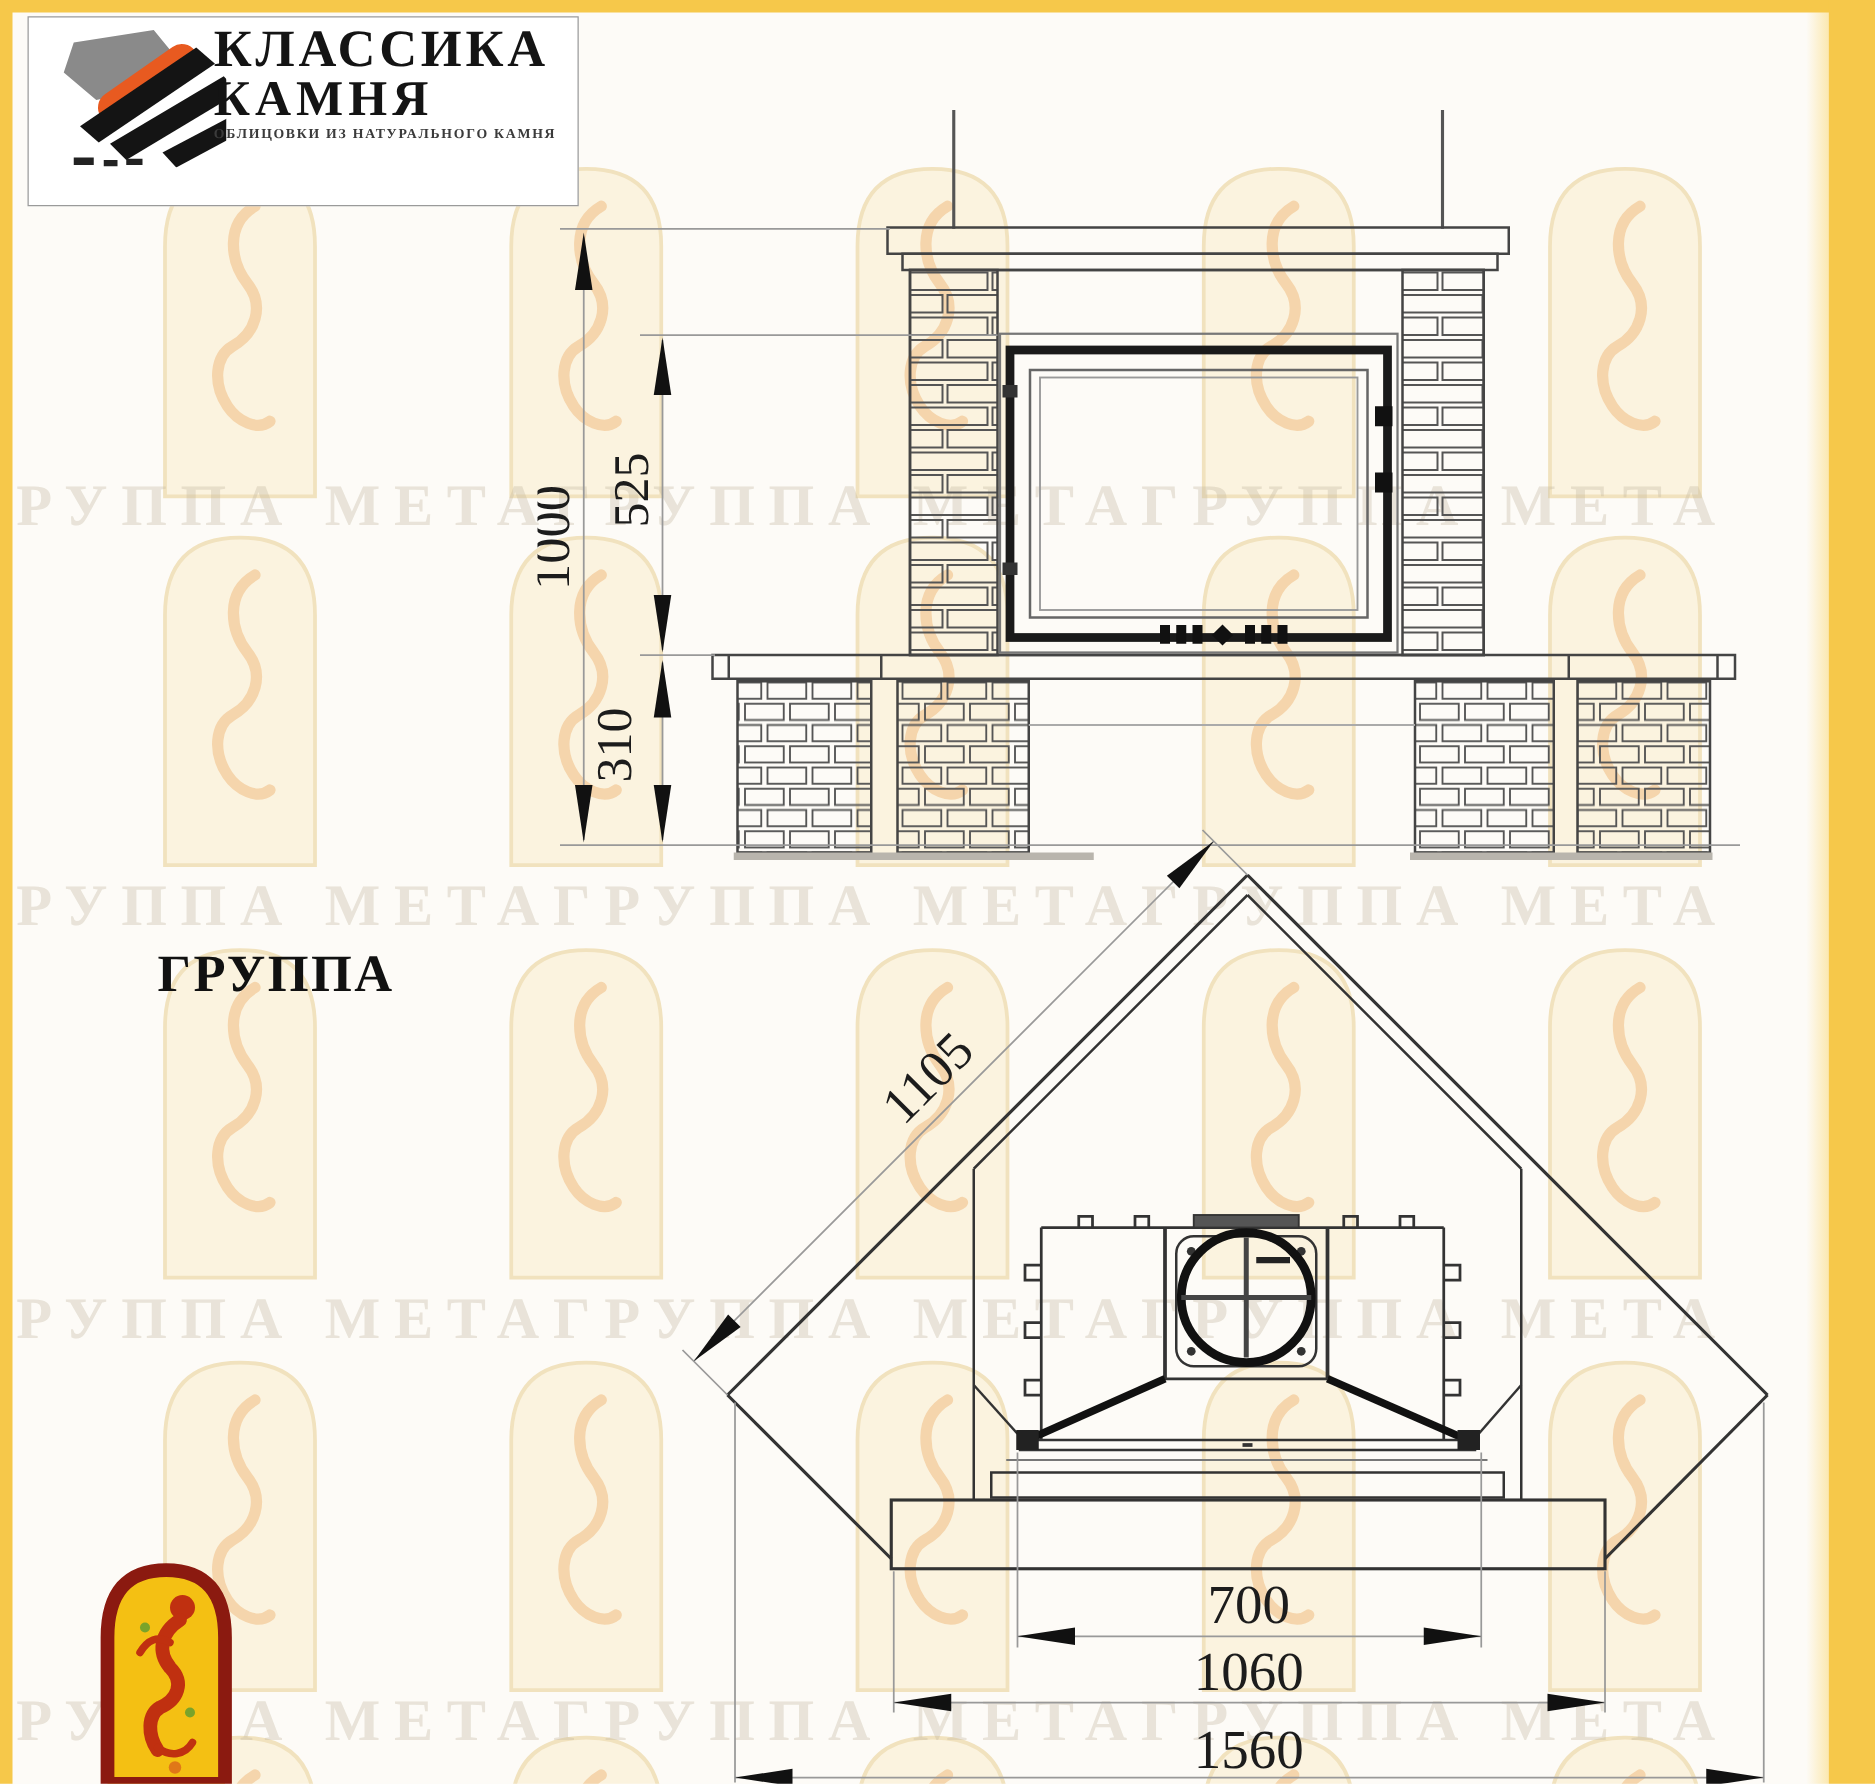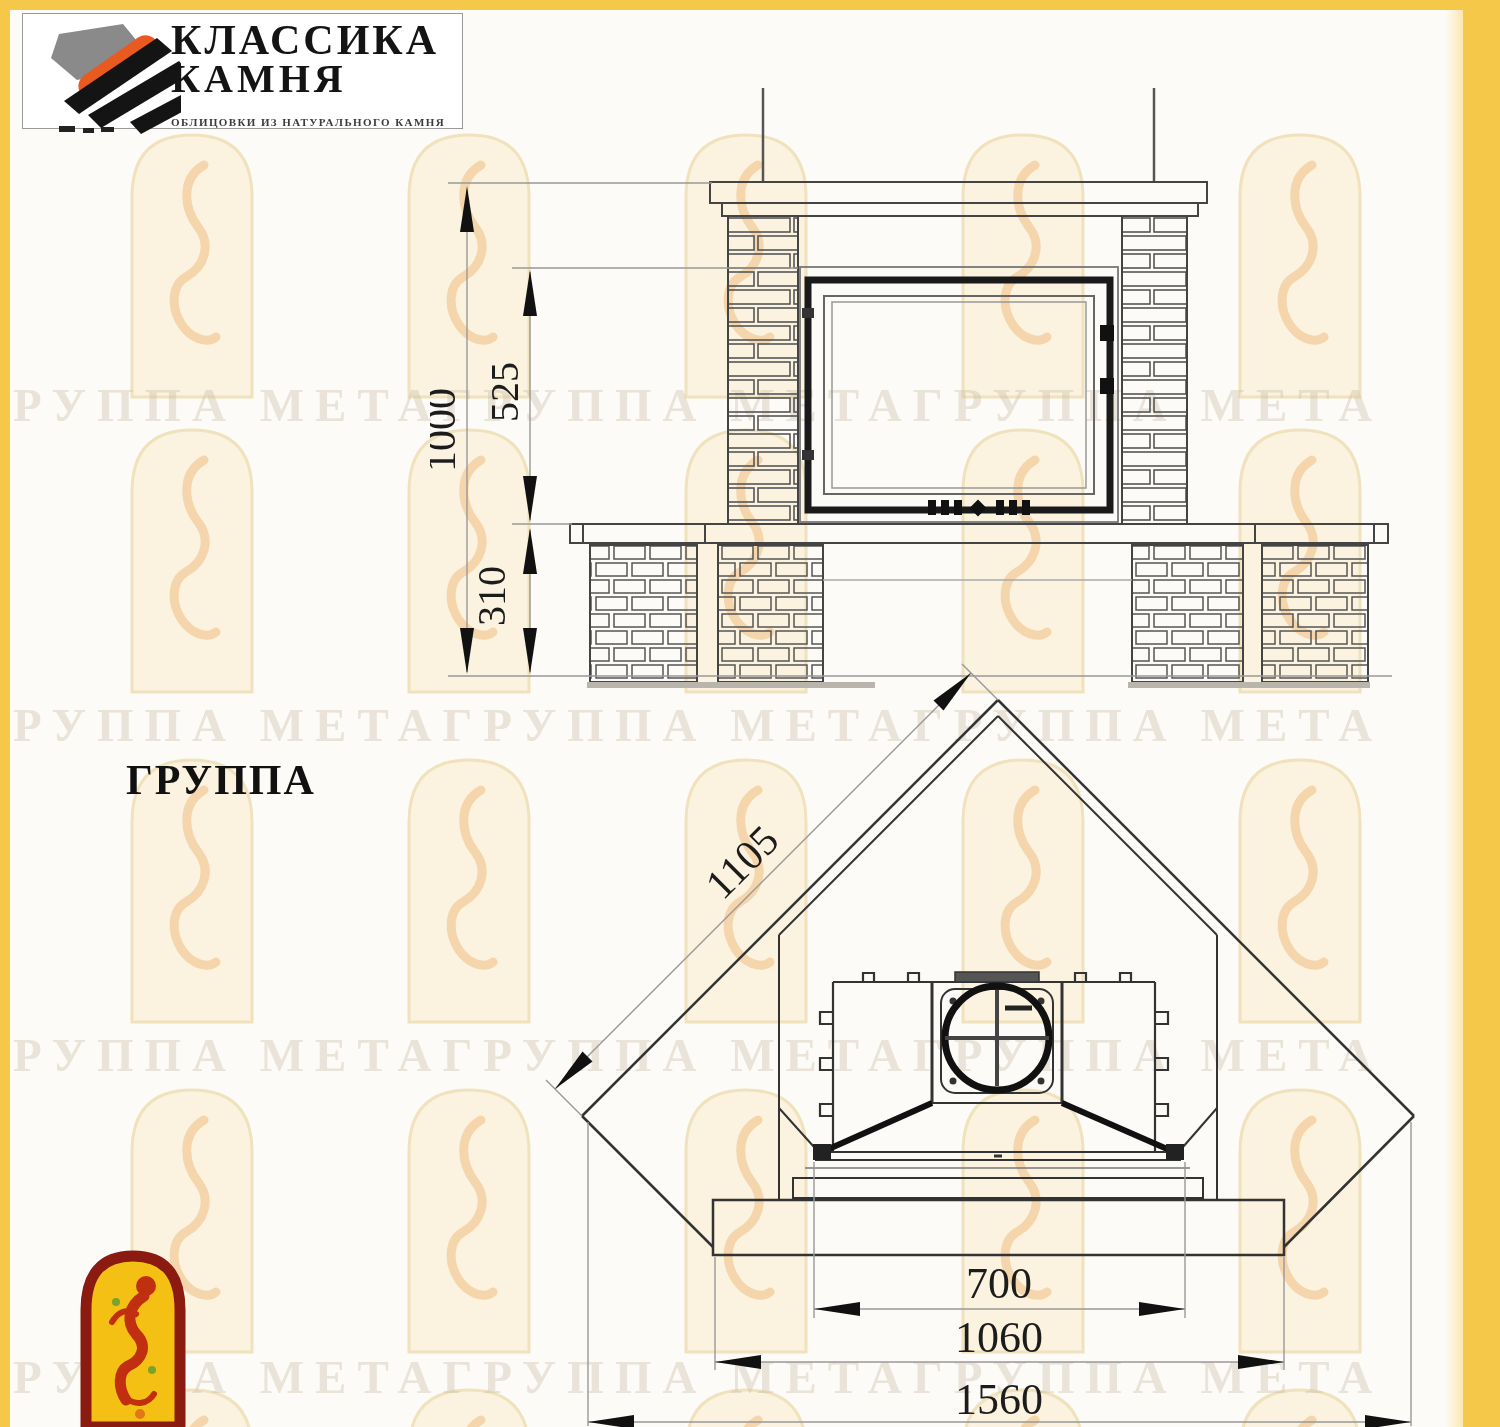--- a/index.html
+++ b/index.html
@@ -18,28 +18,28 @@
   
   .wm{position:absolute;left:0;top:0;width:1500px;height:1427px;z-index:0;}
   .wm-band{
     position:absolute;left:-28px;white-space:nowrap;
     font-family:"Liberation Serif",serif;font-weight:bold;font-size:47px;letter-spacing:11px;
     color:rgba(193,182,158,0.34);
   }
 
   
   .logo-box{
-    position:absolute;left:22px;top:13px;width:441px;height:116px;
+    position:absolute;left:22px;top:13px;width:441px;height:152px;
     background:#fff;border:1px solid #9a9a9a;z-index:3;box-sizing:border-box;
   }
   .logo-art{position:absolute;left:8px;top:4px;}
   .logo-text{position:absolute;left:148px;top:6px;width:288px;color:#141414;}
   .logo-line1{font-weight:bold;font-size:42px;letter-spacing:3px;line-height:40px;}
   .logo-line2{font-weight:bold;font-size:40px;letter-spacing:4px;line-height:38px;}
-  .logo-sub{font-weight:bold;font-size:11px;letter-spacing:1.4px;color:#3b3b3b;margin-top:18px;white-space:nowrap;}
+  .logo-sub{font-weight:bold;font-size:11px;letter-spacing:1.4px;color:#3b3b3b;margin-top:3px;white-space:nowrap;}
 
   .model-title{
     position:absolute;left:126px;top:756px;z-index:2;
     font-weight:bold;font-size:42px;letter-spacing:2px;color:#111;
   }
 
   .drawing{position:absolute;z-index:1;}
   svg text.dim{font-family:"Liberation Serif",serif;fill:#1c1c1c;}
 </style>
 </head>

